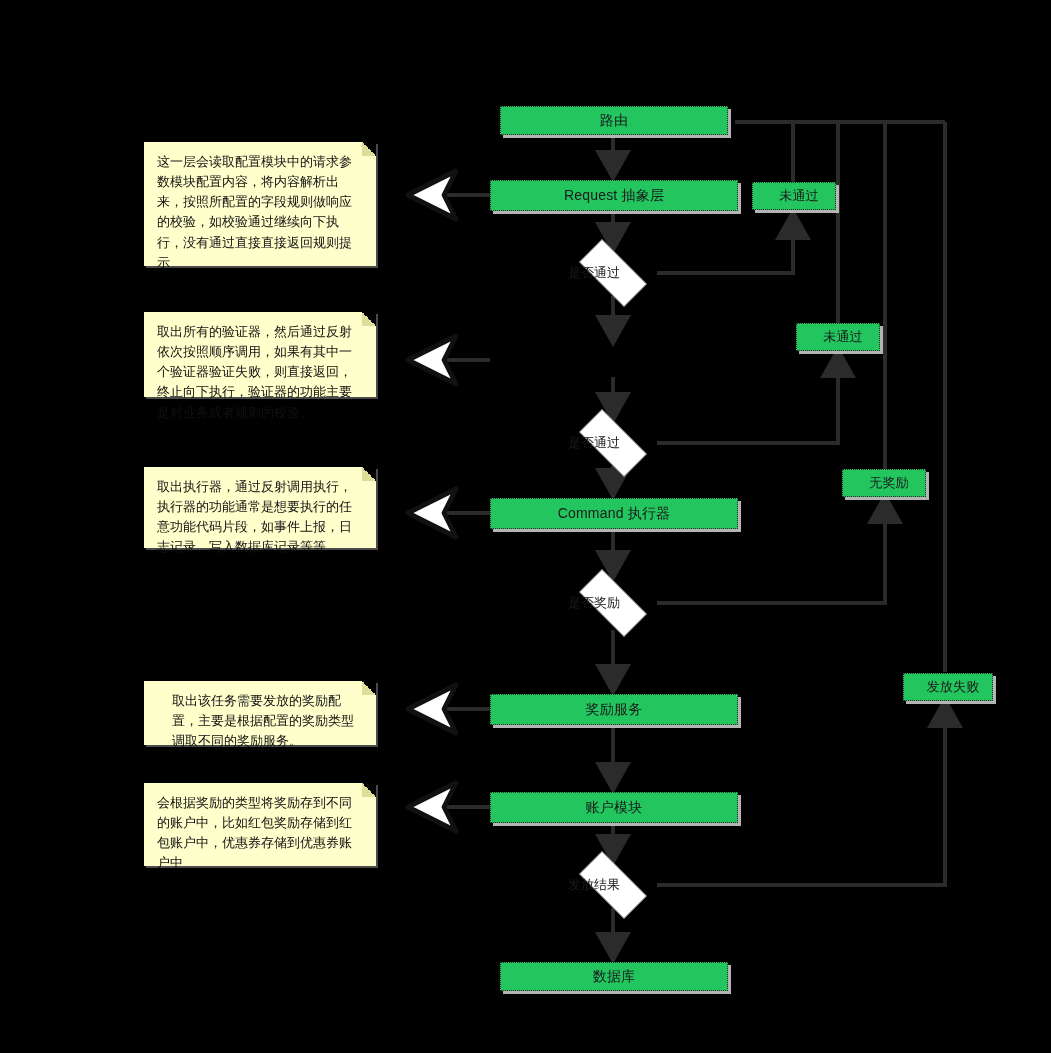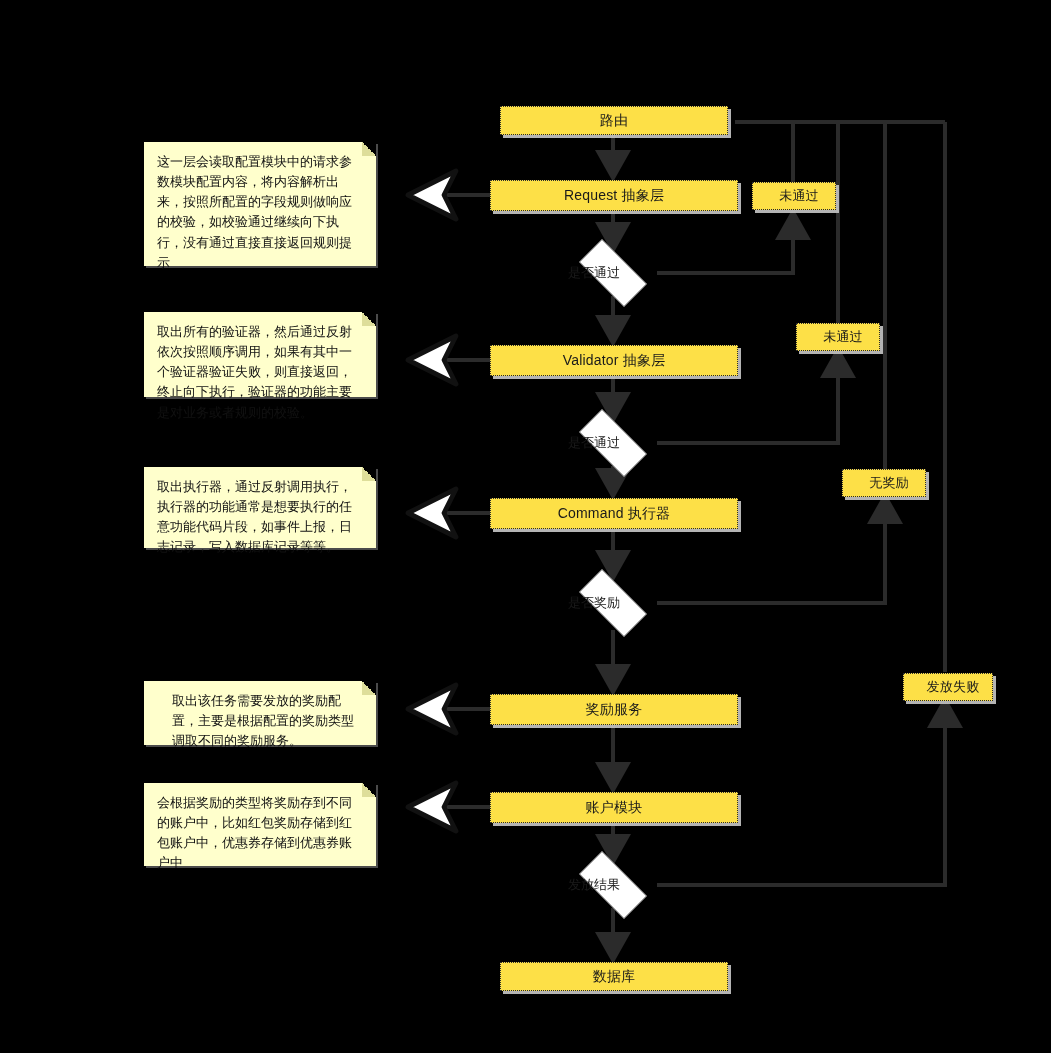--- a/index.html
+++ b/index.html
@@ -7,21 +7,21 @@
     width:1051px;height:1053px;
     font-family:"Liberation Sans","DejaVu Sans",sans-serif;
     position:relative;overflow:hidden;
   }
   #canvas{position:absolute;left:0;top:0;width:1051px;height:1053px;}
   svg.wires{position:absolute;left:0;top:0;width:1051px;height:1053px;pointer-events:none;}
 
   
   .node{
     position:absolute;
-    background:#fde047;
+    background:#22c55e;
     border:1px dotted #2b2b2b;
     box-shadow:3px 3px 0 rgba(190,190,190,0.95);
     display:flex;align-items:center;justify-content:center;
     color:#1a1a1a;
     font-size:14px;
     letter-spacing:.2px;
     box-sizing:border-box;
     z-index:3;
   }
   .node.small{font-size:13px;padding-left:10px;}
@@ -116,23 +116,20 @@
   </svg>
 
   <div class="node" style="left:500px;top:106px;width:228px;height:29px;">
     <span>路由</span>
   </div>
 
   <div class="node" style="left:490px;top:180px;width:248px;height:31px;">
     <span>Request 抽象层</span>
   </div>
 
-  <div class="node" style="left:490px;top:345px;width:248px;height:31px;">
-    <span>Validator 抽象层</span>
-  </div>
 
   <div class="node" style="left:490px;top:498px;width:248px;height:31px;">
     <span>Command 执行器</span>
   </div>
 
   <div class="node" style="left:490px;top:694px;width:248px;height:31px;">
     <span>奖励服务</span>
   </div>
 
   <div class="node" style="left:490px;top:792px;width:248px;height:31px;">

